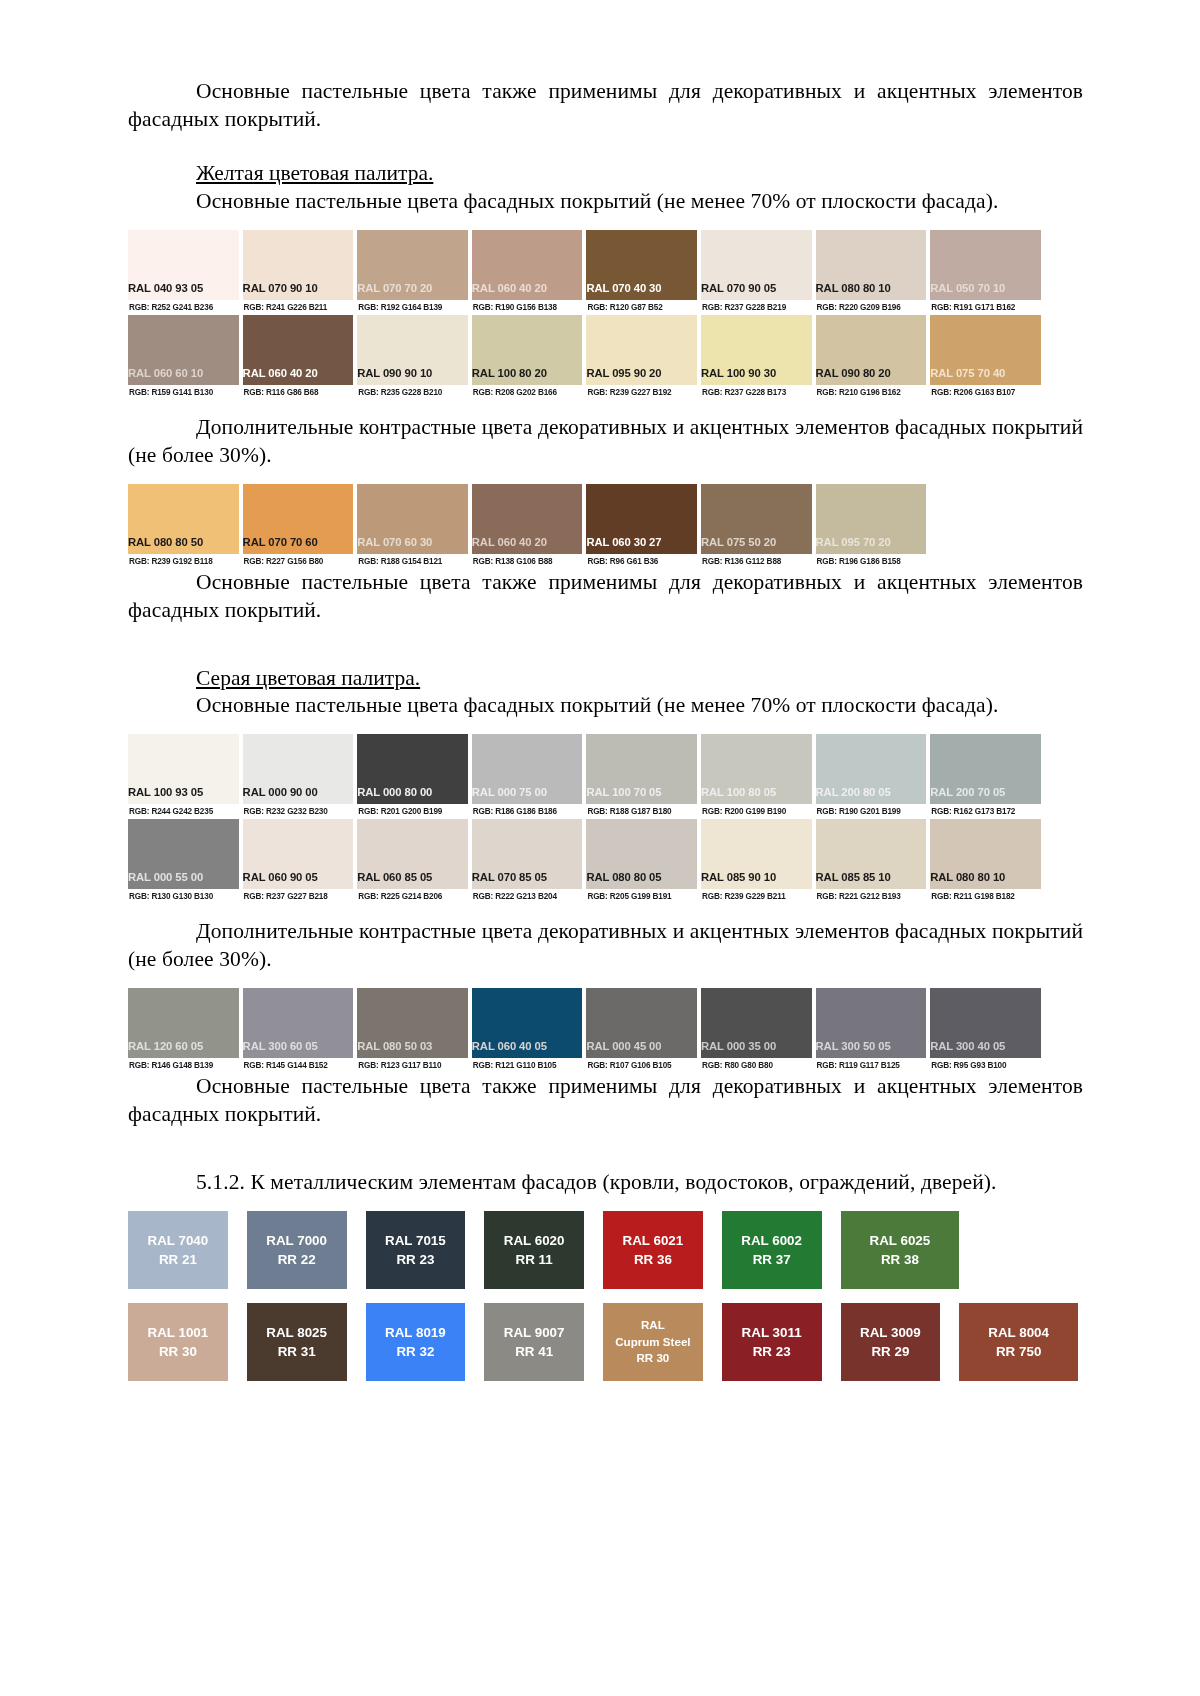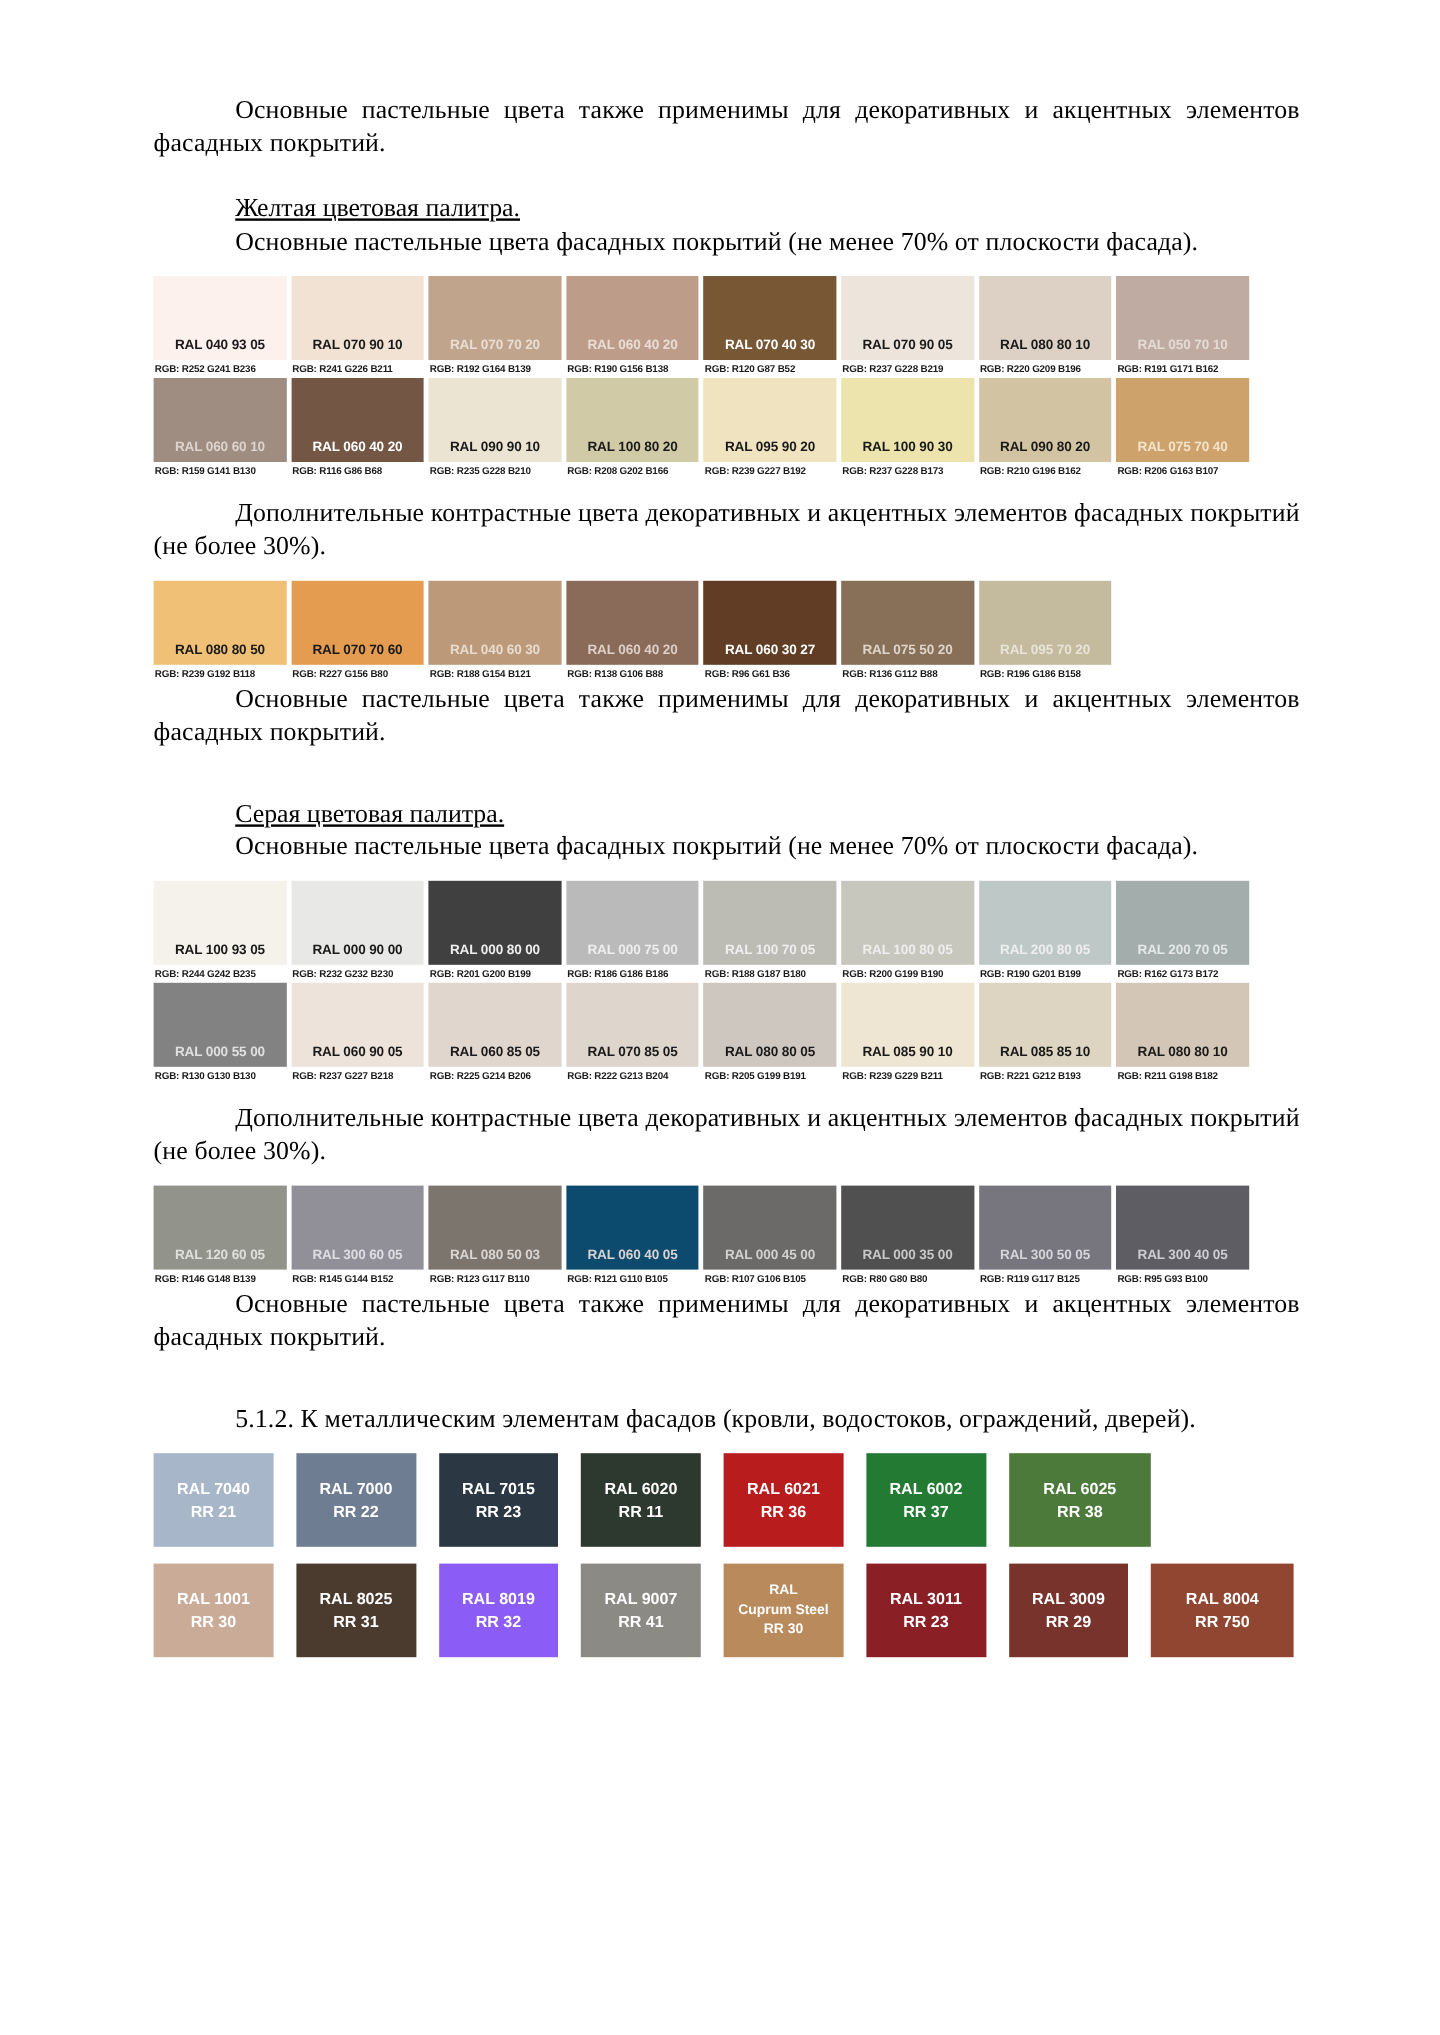--- a/index.html
+++ b/index.html
@@ -66,21 +66,20 @@
   .swatch-cell {
     width: 114.6px;
     box-sizing: border-box;
     padding-right: 4px;
   }
   .swatch-box {
     height: 70px;
     width: 100%;
     display: flex;
     align-items: flex-end;
-    justify-content: center;
     box-sizing: border-box;
     padding-bottom: 6px;
   }
   .swatch-box .ral {
     font-family: "Liberation Sans", sans-serif;
     font-size: 11.3px;
     font-weight: bold;
     white-space: nowrap;
     letter-spacing: -0.1px;
   }
@@ -269,21 +268,21 @@
           <div class="swatch-rgb">RGB: R239 G192 B118</div>
         </div>
         <div class="swatch-cell">
           <div class="swatch-box" style="background:#e39c50">
             <span class="ral" style="color:#1a1a1a">RAL 070 70 60</span>
           </div>
           <div class="swatch-rgb">RGB: R227 G156 B80</div>
         </div>
         <div class="swatch-cell">
           <div class="swatch-box" style="background:#bc9a79">
-            <span class="ral" style="color:#e7dcd0">RAL 040 60 30</span>
+            <span class="ral" style="color:#e7dcd0">RAL 070 60 30</span>
           </div>
           <div class="swatch-rgb">RGB: R188 G154 B121</div>
         </div>
         <div class="swatch-cell">
           <div class="swatch-box" style="background:#8a6a58">
             <span class="ral" style="color:#ddd0c8">RAL 060 40 20</span>
           </div>
           <div class="swatch-rgb">RGB: R138 G106 B88</div>
         </div>
         <div class="swatch-cell">
@@ -545,21 +544,21 @@
           <span class="ml" style="color:#ffffff">RR 30</span>
         </div>
       </div>
       <div class="metal-cell">
         <div class="metal-box" style="background:#4b3a2e">
           <span class="ml" style="color:#ffffff">RAL 8025</span>
           <span class="ml" style="color:#ffffff">RR 31</span>
         </div>
       </div>
       <div class="metal-cell">
-        <div class="metal-box" style="background:#8b5cf6">
+        <div class="metal-box" style="background:#3b82f6">
           <span class="ml" style="color:#ffffff">RAL 8019</span>
           <span class="ml" style="color:#ffffff">RR 32</span>
         </div>
       </div>
       <div class="metal-cell">
         <div class="metal-box" style="background:#8b8a85">
           <span class="ml" style="color:#ffffff">RAL 9007</span>
           <span class="ml" style="color:#ffffff">RR 41</span>
         </div>
       </div>

